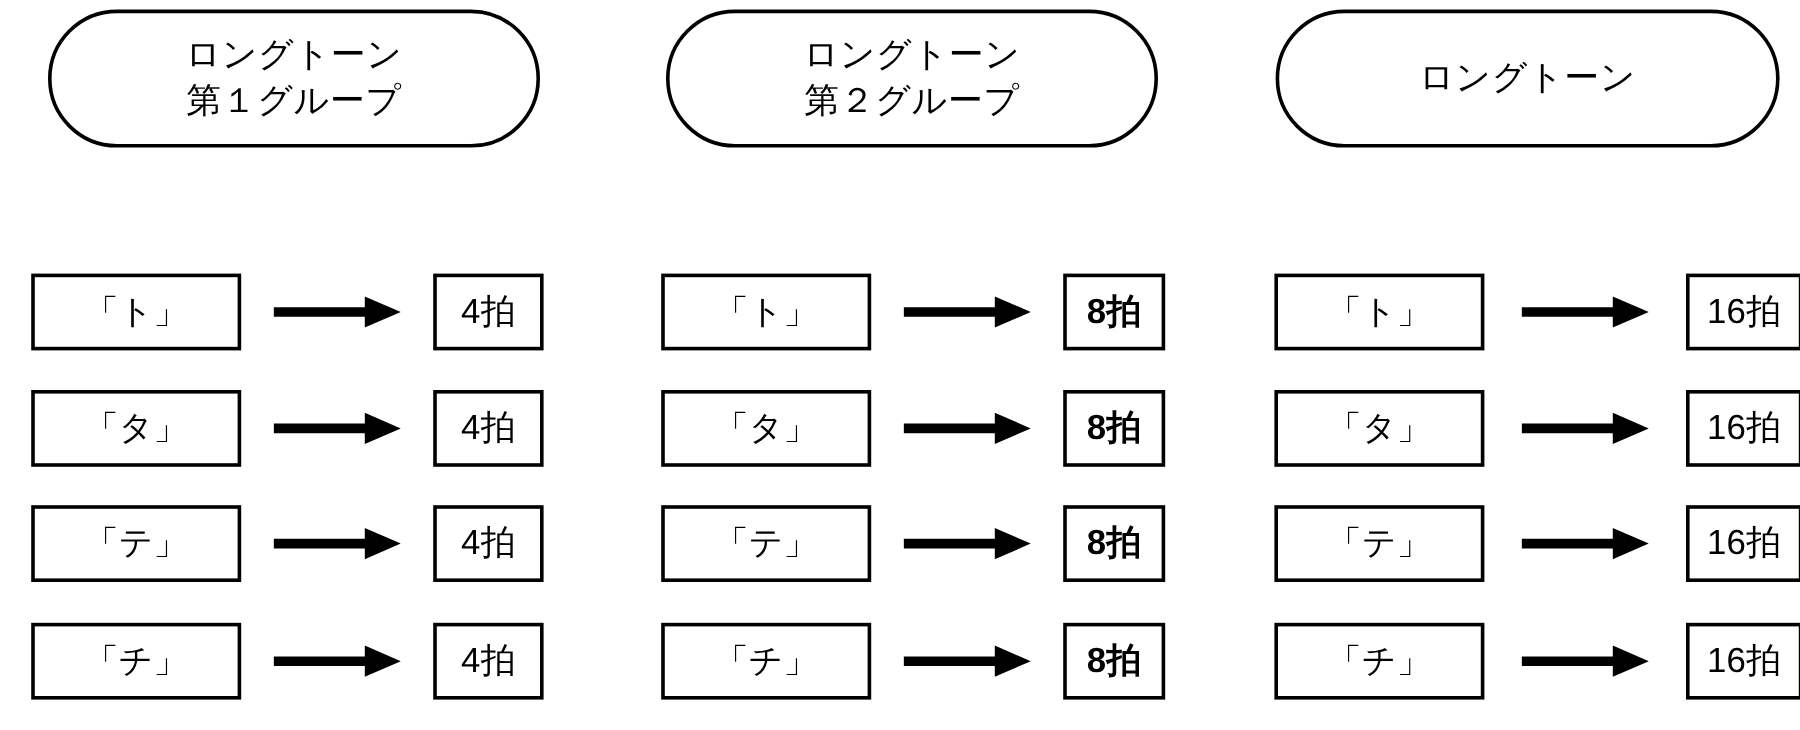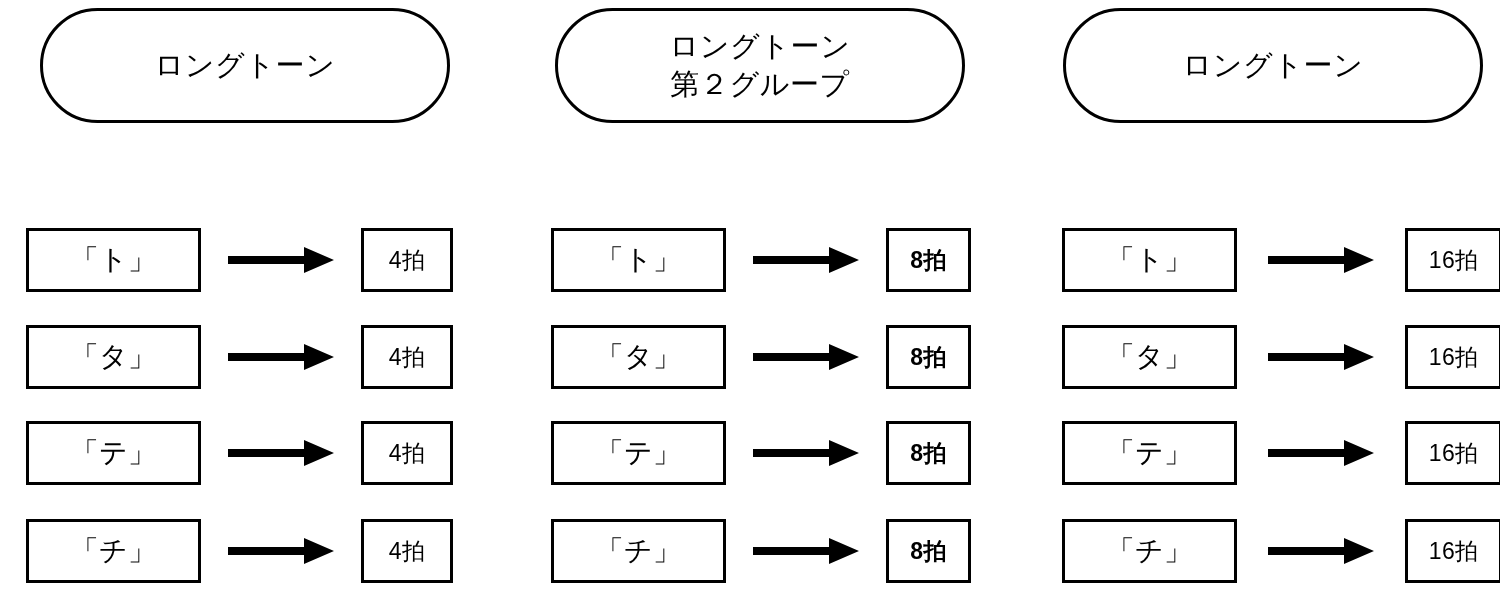--- a/index.html
+++ b/index.html
@@ -75,21 +75,21 @@
   }
 
   .beat-box {
     box-sizing: border-box;
     border: 3px solid #000000;
     background: #ffffff;
     height: 64px;
     display: flex;
     align-items: center;
     justify-content: center;
-    font-size: 23px;
+    font-size: 29px;
     letter-spacing: 0.01em;
     white-space: nowrap;
   }
 
   
   .col-1 .syllable-box { width: 175px; }
   .col-2 .syllable-box { width: 175px; }
   .col-3 .syllable-box { width: 175px; }
 
   .col-1 .arrow { width: 160px; }
@@ -100,20 +100,21 @@
   .col-2 .beat-box { width: 85px; font-weight: bold; }
   .col-3 .beat-box { width: 97px; }
 </style>
 </head>
 <body>
 
 <div id="diagram">
 
   <div class="group-header" style="left:20px; top:8px; width:410px; height:115px;">
     <span class="hdr-line">ロングトーン</span>
+    <span class="hdr-line">第１グループ</span>
   </div>
 
   <div class="row col-1" style="left:6px; top:228px;">
     <div class="syllable-box">「ト」</div>
     <div class="arrow">
       <svg width="106" height="30" viewBox="0 0 106 30" aria-hidden="true">
         <path d="M0 11 H76 V2 L106 15 L76 28 V19 H0 Z" fill="#000000"></path>
       </svg>
     </div>
     <div class="beat-box">4拍</div>

